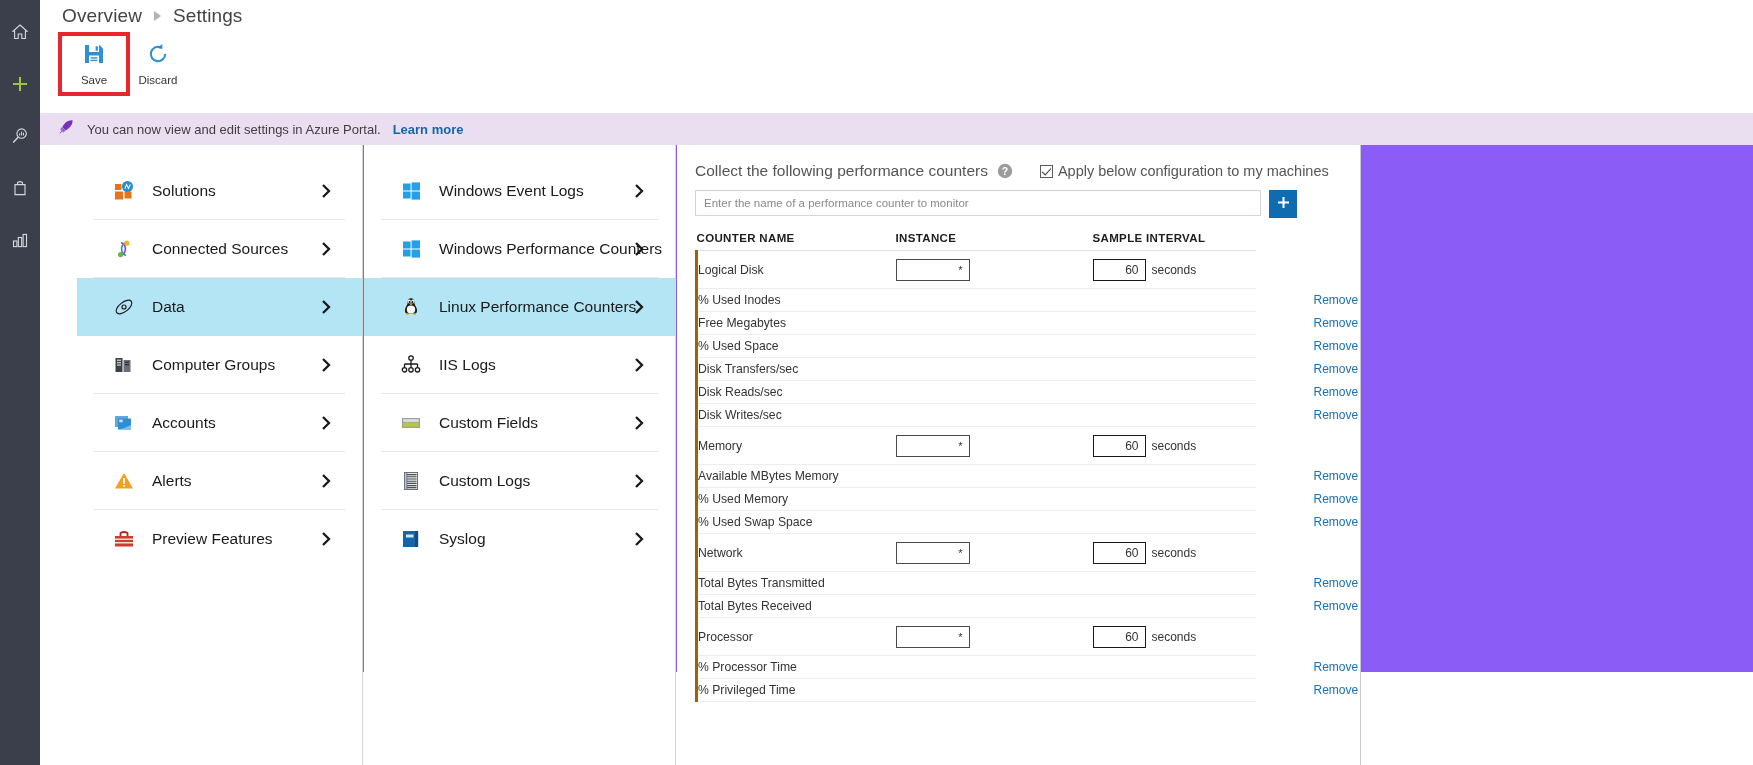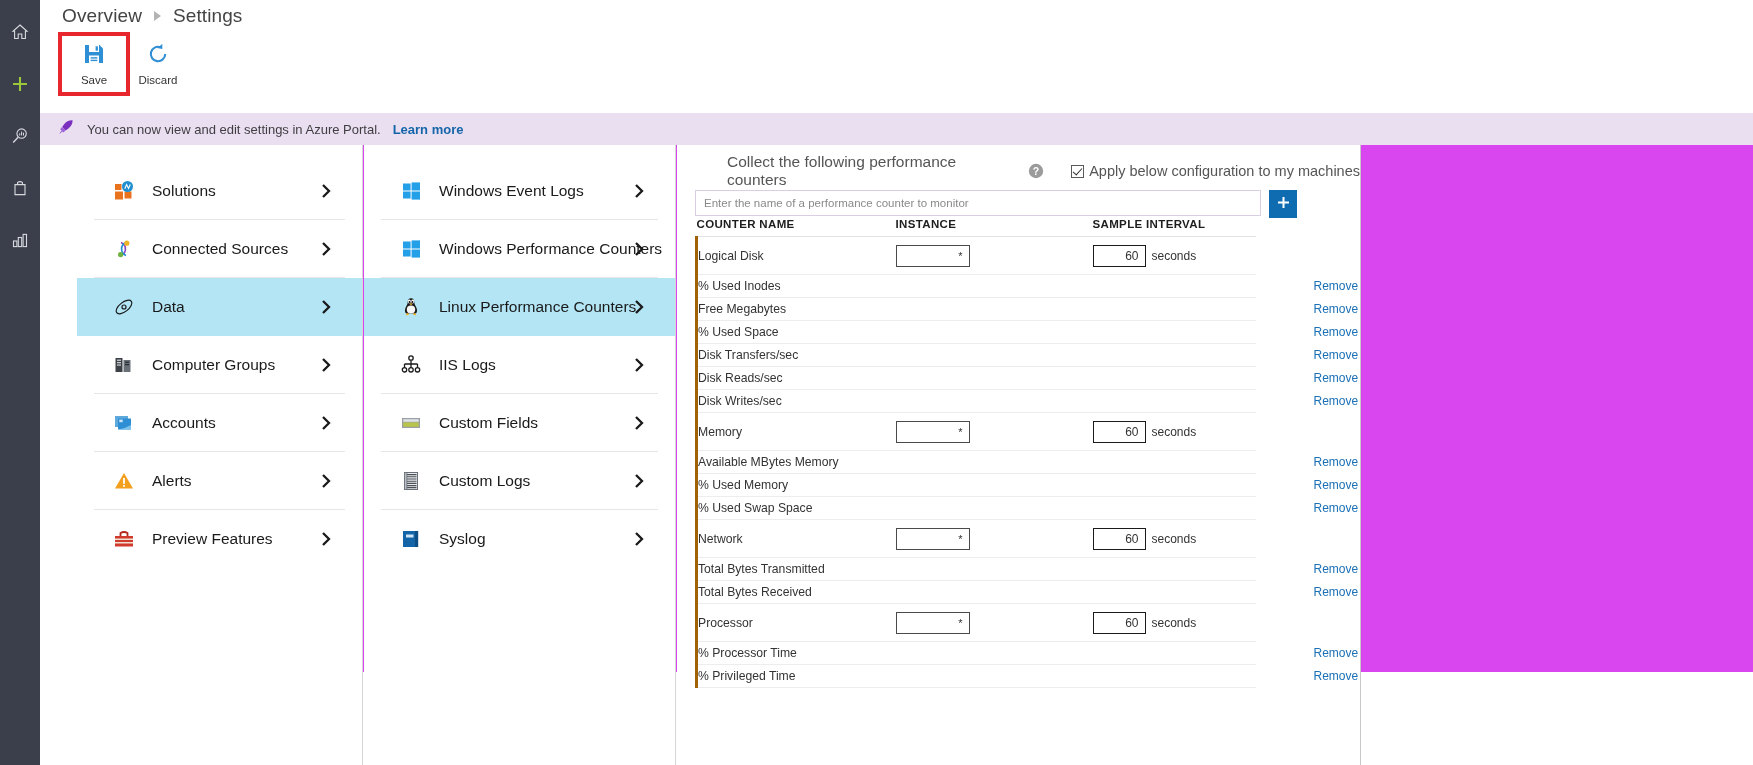--- a/index.html
+++ b/index.html
@@ -4,21 +4,21 @@
 <style>
   * { box-sizing: border-box; }
   html, body {
     margin: 0; padding: 0;
     width: 1753px; height: 765px;
     overflow: hidden;
     background: #ffffff;
     font-family: "Liberation Sans", sans-serif;
     -webkit-font-smoothing: antialiased;
   }
-  #app { position: relative; width: 1753px; height: 672px; background:#d946ef; }
+  #app { position: relative; width: 1753px; height: 672px; background:#8b5cf6; }
 
   
   .rail {
     position:absolute; left:0; top:0; width:40px; height:765px;
     background:#3b3f4c;
     display:flex; flex-direction:column; align-items:center;
     padding-top:6px;
   }
   .rail-btn {
     width:40px; height:52px;
@@ -117,21 +117,21 @@
   
   .main {
     position:absolute; left:677px; top:145px; width:684px; height:620px;
     background:#ffffff; border-right:1px solid #c8c8c8;
     padding:15px 0 0 18px;
   }
   .main-head {
     display:flex; align-items:center; gap:9px;
     height:22px;
   }
-  .main-title { font-size:15.5px; color:#555555;margin-left:32px; }
+  .main-title { font-size:15.5px; color:#555555; }
   .help-ico { width:16px;height:16px; cursor:pointer; }
   .apply-wrap {
     display:flex; align-items:center; gap:5px;
     margin-left:18px; cursor:pointer;
   }
   .apply-box {
     width:13px;height:13px;border:1px solid #5a5a5a;background:#fff;
     position:relative; flex:0 0 13px;
   }
   .apply-box::after {
@@ -150,21 +150,21 @@
     font-family:"Liberation Sans", sans-serif;
   }
   .add-input::placeholder { color:#8a8a8a; }
   .add-btn {
     width:28px;height:28px; margin-left:8px;
     background:#0f6cb0; border:none; cursor:pointer;
     display:flex;align-items:center;justify-content:center;
   }
 
   
-  table.ctable { border-collapse:collapse; margin-top:0; width:559px; table-layout:fixed; }
+  table.ctable { border-collapse:collapse; margin-top:14px; width:559px; table-layout:fixed; }
   table.ctable th {
     text-align:left; font-size:11.5px; color:#1d1d1d; font-weight:bold;
     letter-spacing:.35px; padding:0 0 6px 0;
     border-bottom:1px solid #e2e2e2;
   }
   th.c-name { width:199px; padding-left:5px; }
   th.c-inst { width:197px; padding-left:5px; }
   th.c-samp { width:163px; padding-left:5px; }
   table.ctable td {
     border-bottom:1px solid #ededed;

